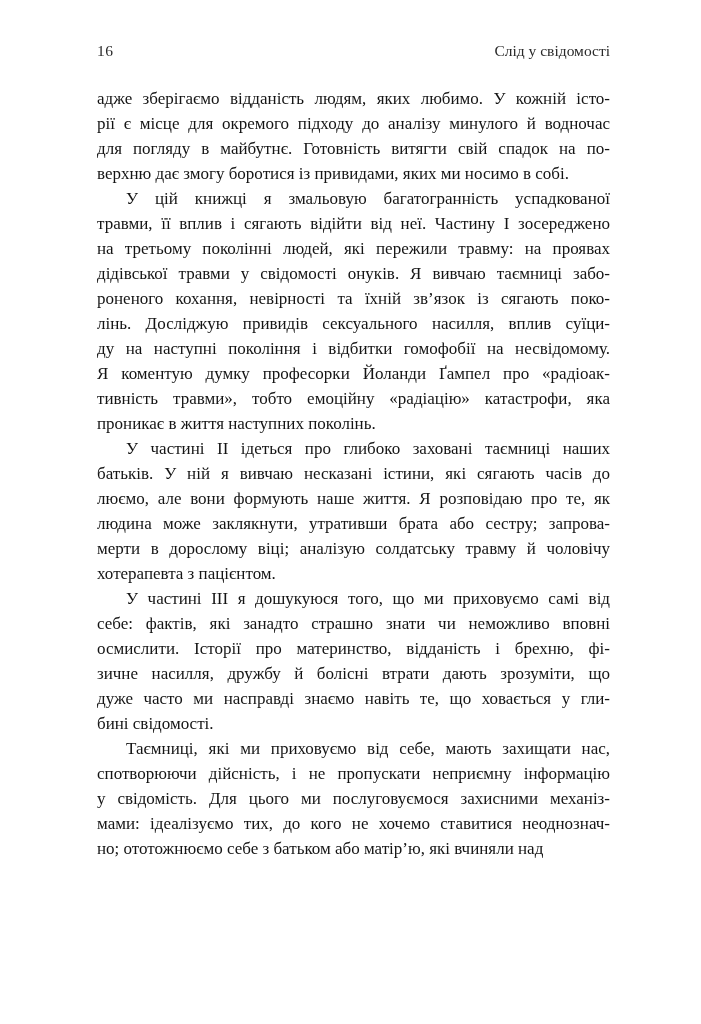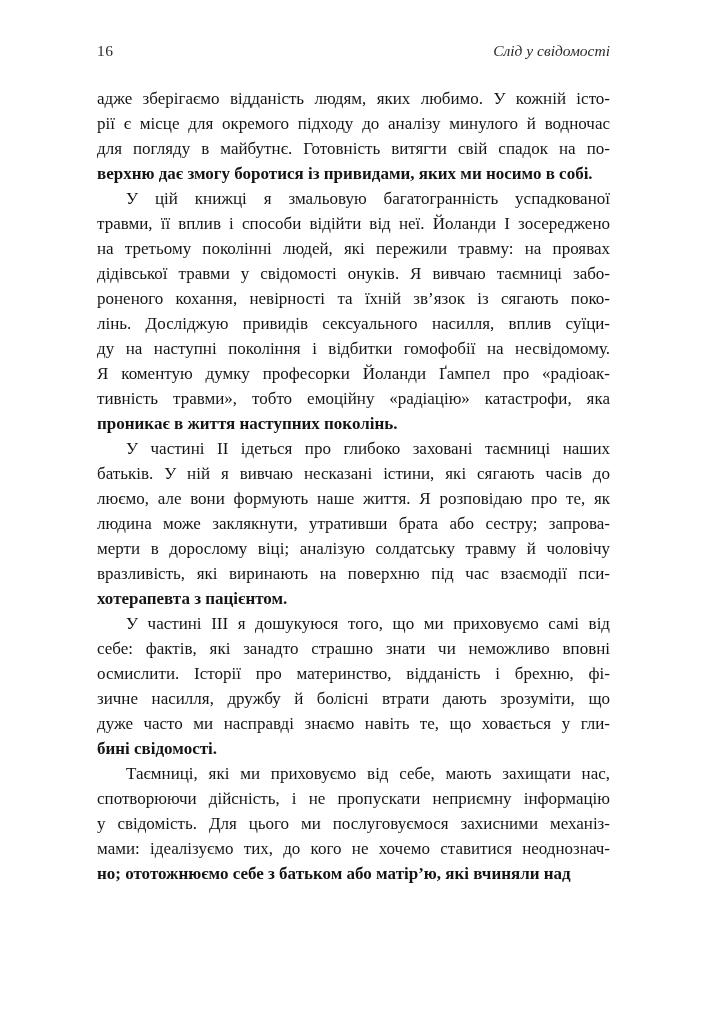--- a/index.html
+++ b/index.html
@@ -29,42 +29,40 @@
     justify-content: space-between;
     align-items: baseline;
     font-size: 15.5px;
     color: #2a2a2a;
     text-align: center;
   }
   .page-number {
     letter-spacing: 0.5px;
   }
   .running-title {
-    font-style: italic;
   }
   .body-text {
     position: absolute;
     top: 86px;
     left: 97px;
     width: 513px;
     font-size: 17px;
     line-height: 25px;
     color: #141414;
   }
   .para {
     margin: 0;
   }
   .line {
     text-align: justify;
     text-align-last: justify;
   }
   .line.last {
     text-align: right;
     text-align-last: left;
-    font-weight: bold;
   }
   .para.indent .line:first-child {
     text-indent: 29px;
   }
 </style>
 </head>
 <body>
 
 <div class="page">
   <div class="running-header">
@@ -73,37 +71,36 @@
   </div>
   <div class="body-text" id="body-text">
       <div class="para">
         <div class="line">адже зберігаємо відданість людям, яких любимо. У кожній істо-</div>
         <div class="line">рії є місце для окремого підходу до аналізу минулого й водночас</div>
         <div class="line">для погляду в майбутнє. Готовність витягти свій спадок на по-</div>
         <div class="line last">верхню дає змогу боротися із привидами, яких ми носимо в собі.</div>
       </div>
       <div class="para indent">
         <div class="line">У цій книжці я змальовую багатогранність успадкованої</div>
-        <div class="line">травми, її вплив і способи відійти від неї. Йоланди I зосереджено</div>
+        <div class="line">травми, її вплив і сягають відійти від неї. Частину I зосереджено</div>
         <div class="line">на третьому поколінні людей, які пережили травму: на проявах</div>
         <div class="line">дідівської травми у свідомості онуків. Я вивчаю таємниці забо-</div>
         <div class="line">роненого кохання, невірності та їхній зв’язок із сягають поко-</div>
         <div class="line">лінь. Досліджую привидів сексуального насилля, вплив суїци-</div>
         <div class="line">ду на наступні покоління і відбитки гомофобії на несвідомому.</div>
         <div class="line">Я коментую думку професорки Йоланди Ґампел про «радіоак-</div>
         <div class="line">тивність травми», тобто емоційну «радіацію» катастрофи, яка</div>
         <div class="line last">проникає в життя наступних поколінь.</div>
       </div>
       <div class="para indent">
         <div class="line">У частині II ідеться про глибоко заховані таємниці наших</div>
         <div class="line">батьків. У ній я вивчаю несказані істини, які сягають часів до</div>
         <div class="line">люємо, але вони формують наше життя. Я розповідаю про те, як</div>
         <div class="line">людина може заклякнути, утративши брата або сестру; запрова-</div>
         <div class="line">мерти в дорослому віці; аналізую солдатську травму й чоловічу</div>
-        <div class="line">вразливість, які виринають на поверхню під час взаємодії пси-</div>
         <div class="line last">хотерапевта з пацієнтом.</div>
       </div>
       <div class="para indent">
         <div class="line">У частині III я дошукуюся того, що ми приховуємо самі від</div>
         <div class="line">себе: фактів, які занадто страшно знати чи неможливо вповні</div>
         <div class="line">осмислити. Історії про материнство, відданість і брехню, фі-</div>
         <div class="line">зичне насилля, дружбу й болісні втрати дають зрозуміти, що</div>
         <div class="line">дуже часто ми насправді знаємо навіть те, що ховається у гли-</div>
         <div class="line last">бині свідомості.</div>
       </div>

